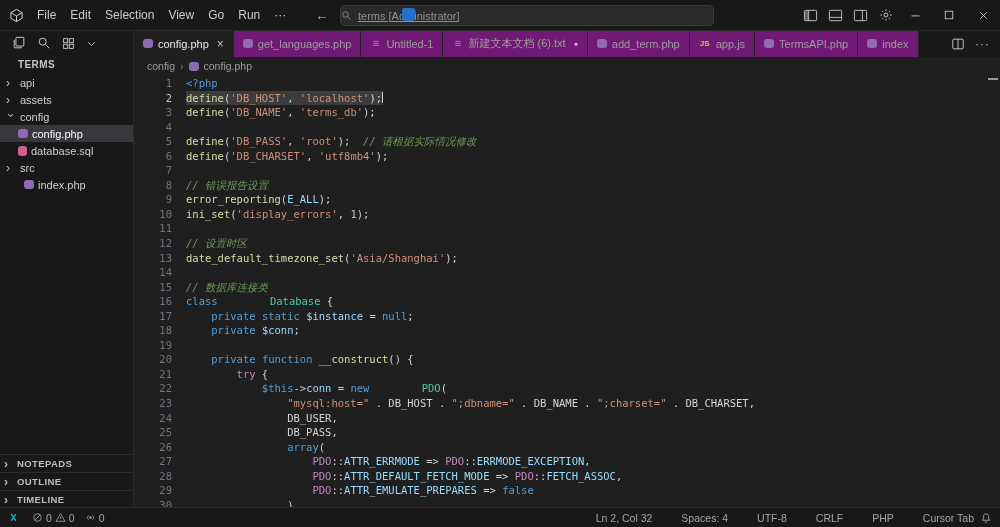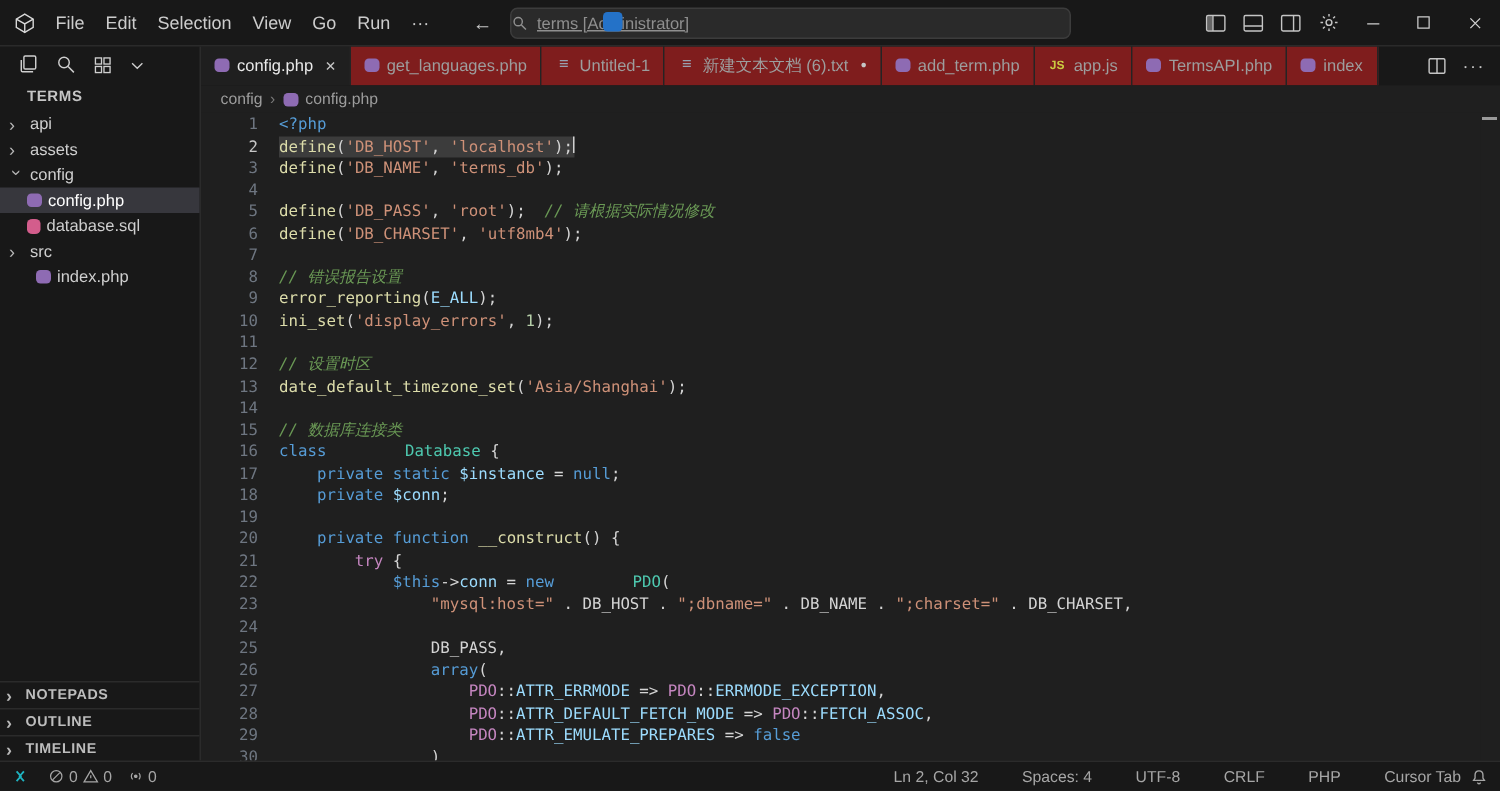--- a/index.html
+++ b/index.html
@@ -48,21 +48,21 @@
   .fico-js::after{content:"JS";}
   .fico-txt{color:#98a0b0;font-size:11px;line-height:11px;}
   .fico-txt::after{content:"≡";}
   .fico-sql{background:#d35d8c;border-radius:40%/30%;width:9px;height:10px;}
   
   .editor-area{position:absolute;left:134px;right:0;top:30px;bottom:19px;background:#1f1f1f;
     display:flex;flex-direction:column;}
   .tabbar{height:27px;background:#181818;display:flex;align-items:stretch;overflow:hidden;}
   .tabs{display:flex;align-items:stretch;}
   .tab{display:flex;align-items:center;gap:5px;padding:0 9px;font-size:11px;color:#9d9d9d;
-    background:#7f1d1d;border-right:1px solid #242424;white-space:nowrap;cursor:default;}
+    background:#701a75;border-right:1px solid #242424;white-space:nowrap;cursor:default;}
   .tab.active{background:#1f1f1f;color:#eaeaea;}
   .tab-close{margin-left:3px;color:#c5c5c5;font-size:12px;}
   .tab-dot{font-size:7px;color:#c5c5c5;margin-left:3px;}
   .tab-actions{margin-left:auto;display:flex;align-items:center;gap:10px;padding:0 10px;color:#c5c5c5;}
   .more-dots{font-size:12px;letter-spacing:1px;}
   .breadcrumb{height:18px;display:flex;align-items:center;gap:5px;padding-left:13px;
     font-size:10.5px;color:#9d9d9d;background:#1f1f1f;}
   .bc-sep{color:#7a7a7a;}
   
   .code{flex:1;position:relative;overflow:hidden;padding-top:1px;}
@@ -312,21 +312,21 @@
       <div class="code-line"><span class="gutter">14</span><span class="code-text"></span></div>
       <div class="code-line"><span class="gutter">15</span><span class="code-text"><span class="tk-c">// 数据库连接类</span></span></div>
       <div class="code-line"><span class="gutter">16</span><span class="code-text"><span class="tk-k">class</span><span class="tk-d"> </span><span class="tk-cls">Database</span><span class="tk-d"> {</span></span></div>
       <div class="code-line"><span class="gutter">17</span><span class="code-text"><span class="tk-d">    </span><span class="tk-k">private</span><span class="tk-d"> </span><span class="tk-k">static</span><span class="tk-d"> </span><span class="tk-v">$instance</span><span class="tk-d"> = </span><span class="tk-k">null</span><span class="tk-d">;</span></span></div>
       <div class="code-line"><span class="gutter">18</span><span class="code-text"><span class="tk-d">    </span><span class="tk-k">private</span><span class="tk-d"> </span><span class="tk-v">$conn</span><span class="tk-d">;</span></span></div>
       <div class="code-line"><span class="gutter">19</span><span class="code-text"></span></div>
       <div class="code-line"><span class="gutter">20</span><span class="code-text"><span class="tk-d">    </span><span class="tk-k">private</span><span class="tk-d"> </span><span class="tk-k">function</span><span class="tk-d"> </span><span class="tk-fn">__construct</span><span class="tk-d">() {</span></span></div>
       <div class="code-line"><span class="gutter">21</span><span class="code-text"><span class="tk-d">        </span><span class="tk-ctrl">try</span><span class="tk-d"> {</span></span></div>
       <div class="code-line"><span class="gutter">22</span><span class="code-text"><span class="tk-d">            </span><span class="tk-k">$this</span><span class="tk-d">-&gt;</span><span class="tk-v">conn</span><span class="tk-d"> = </span><span class="tk-k">new</span><span class="tk-d"> </span><span class="tk-cls">PDO</span><span class="tk-d">(</span></span></div>
       <div class="code-line"><span class="gutter">23</span><span class="code-text"><span class="tk-d">                </span><span class="tk-s">"mysql:host="</span><span class="tk-d"> . DB_HOST . </span><span class="tk-s">";dbname="</span><span class="tk-d"> . DB_NAME . </span><span class="tk-s">";charset="</span><span class="tk-d"> . DB_CHARSET,</span></span></div>
-      <div class="code-line"><span class="gutter">24</span></div>
+      <div class="code-line"><span class="gutter">24</span><span class="code-text"><span class="tk-d">                DB_USER,</span></span></div>
       <div class="code-line"><span class="gutter">25</span><span class="code-text"><span class="tk-d">                DB_PASS,</span></span></div>
       <div class="code-line"><span class="gutter">26</span><span class="code-text"><span class="tk-d">                </span><span class="tk-k">array</span><span class="tk-d">(</span></span></div>
       <div class="code-line"><span class="gutter">27</span><span class="code-text"><span class="tk-d">                    </span><span class="tk-mg">PDO</span><span class="tk-d">::</span><span class="tk-v">ATTR_ERRMODE</span><span class="tk-d"> =&gt; </span><span class="tk-mg">PDO</span><span class="tk-d">::</span><span class="tk-v">ERRMODE_EXCEPTION</span><span class="tk-d">,</span></span></div>
       <div class="code-line"><span class="gutter">28</span><span class="code-text"><span class="tk-d">                    </span><span class="tk-mg">PDO</span><span class="tk-d">::</span><span class="tk-v">ATTR_DEFAULT_FETCH_MODE</span><span class="tk-d"> =&gt; </span><span class="tk-mg">PDO</span><span class="tk-d">::</span><span class="tk-v">FETCH_ASSOC</span><span class="tk-d">,</span></span></div>
       <div class="code-line"><span class="gutter">29</span><span class="code-text"><span class="tk-d">                    </span><span class="tk-mg">PDO</span><span class="tk-d">::</span><span class="tk-v">ATTR_EMULATE_PREPARES</span><span class="tk-d"> =&gt; </span><span class="tk-k">false</span></span></div>
       <div class="code-line"><span class="gutter">30</span><span class="code-text"><span class="tk-d">                )</span></span></div>
     </div>
 </div>
 
 <div class="statusbar">

